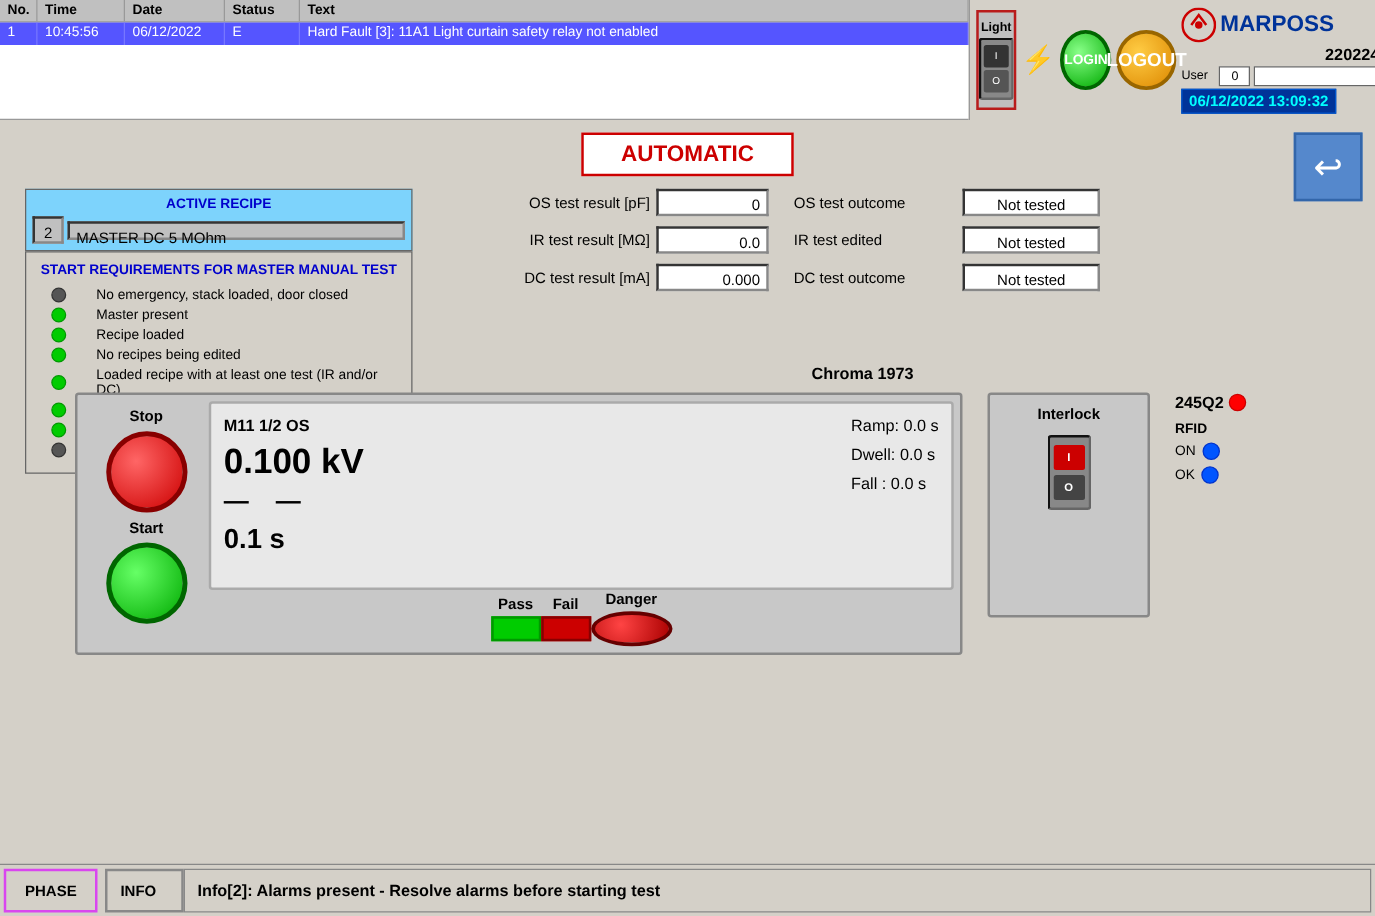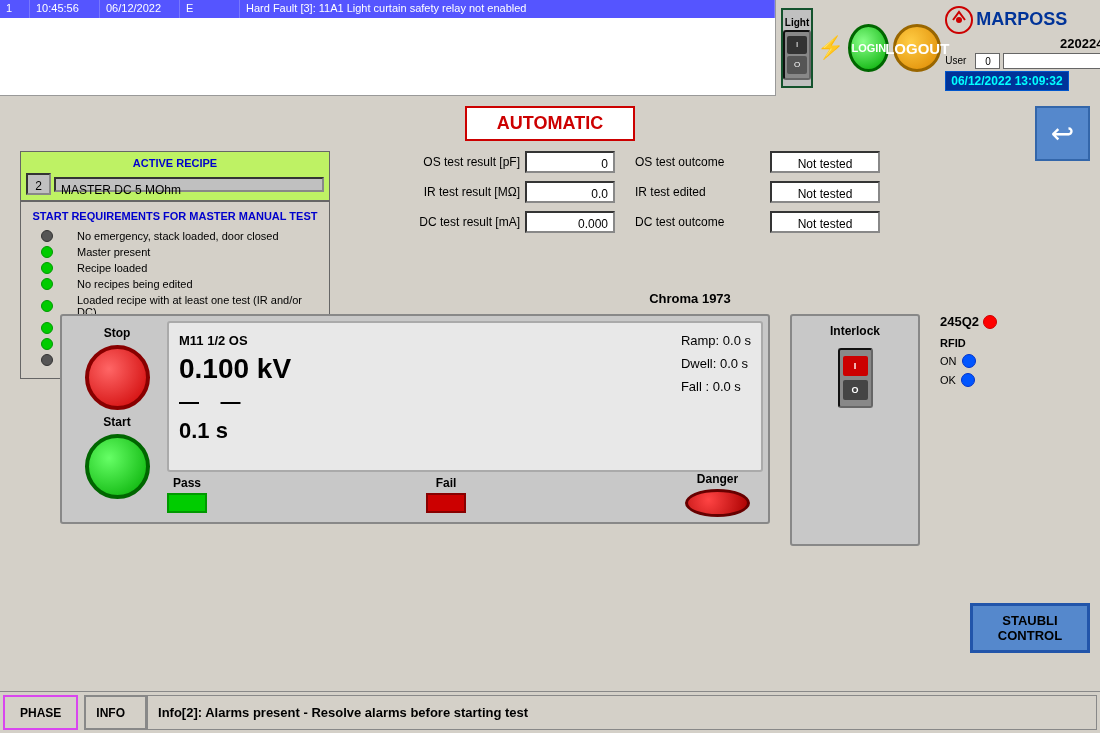--- a/index.html
+++ b/index.html
@@ -17,21 +17,21 @@
     #alarm-row { display: flex; background: #5555ff; color: white; height: 18px; }
     #alarm-row span { padding: 2px 6px; font-size: 11px; border-right: 1px solid #7777ff; }
     #alarm-row span:first-child { width: 30px; }
     #alarm-row span:nth-child(2) { width: 70px; }
     #alarm-row span:nth-child(3) { width: 80px; }
     #alarm-row span:nth-child(4) { width: 60px; }
     #alarm-row span:nth-child(5) { flex: 1; }
 
     
     #top-right { position: absolute; top: 0; right: 0; width: 320px; height: 96px; background: #d4d0c8; display: flex; align-items: center; padding: 5px; gap: 5px; }
-    #light-box { border: 2px solid #14532d; background: #c0c0c0; width: 50px; height: 80px; display: flex; flex-direction: column; align-items: center; justify-content: center; gap: 2px; }
+    #light-box { border: 2px solid #b91c1c; background: #c0c0c0; width: 50px; height: 80px; display: flex; flex-direction: column; align-items: center; justify-content: center; gap: 2px; }
     #light-box .light-label { font-size: 10px; font-weight: bold; }
     #light-switch { width: 28px; height: 50px; background: #888; border: 2px inset #666; border-radius: 3px; display: flex; flex-direction: column; align-items: center; justify-content: space-around; padding: 3px; }
     #light-switch .switch-top { width: 20px; height: 18px; background: #333; border-radius: 2px; display: flex; align-items: center; justify-content: center; color: white; font-size: 8px; }
     #light-switch .switch-bot { width: 20px; height: 18px; background: #555; border-radius: 2px; display: flex; align-items: center; justify-content: center; color: white; font-size: 8px; }
     #lightning { font-size: 22px; color: #ffd700; }
     #login-btn { width: 48px; height: 48px; border-radius: 50%; background: radial-gradient(circle at 35% 35%, #88ff88, #00aa00); border: 3px solid #006600; display: flex; align-items: center; justify-content: center; font-weight: bold; font-size: 11px; color: white; cursor: pointer; text-align: center; }
     #logout-btn { width: 48px; height: 48px; border-radius: 50%; background: radial-gradient(circle at 35% 35%, #ffcc44, #dd8800); border: 3px solid #996600; display: flex; align-items: center; justify-content: center; font-weight: bold; font-size: 15px; color: white; cursor: pointer; text-align: center; }
     #marposs-logo { display: flex; flex-direction: column; align-items: center; }
     #user-panel { display: flex; flex-direction: column; gap: 3px; }
     #user-id-row { display: flex; align-items: center; gap: 3px; }
@@ -45,21 +45,21 @@
 
     
     #auto-title { text-align: center; margin-top: 10px; }
     #auto-title-box { display: inline-block; border: 2px solid #cc0000; padding: 5px 30px; font-size: 18px; font-weight: bold; color: #cc0000; background: white; }
 
     
     #back-btn { position: absolute; top: 10px; right: 10px; width: 55px; height: 55px; background: #5588cc; border: 2px solid #3366aa; display: flex; align-items: center; justify-content: center; cursor: pointer; }
     #back-arrow { font-size: 28px; color: white; }
 
     
-    #recipe-panel { position: absolute; top: 55px; left: 20px; width: 310px; border: 1px solid #666; background: #bef264; padding: 5px; }
+    #recipe-panel { position: absolute; top: 55px; left: 20px; width: 310px; border: 1px solid #666; background: #7dd3fc; padding: 5px; }
     #recipe-title { text-align: center; font-size: 11px; font-weight: bold; color: #0000cc; margin-bottom: 4px; }
     #recipe-row { display: flex; align-items: center; gap: 3px; }
     #recipe-num { width: 25px; height: 22px; border: 2px inset #888; background: #c0c0c0; text-align: center; line-height: 22px; font-size: 12px; }
     #recipe-name { flex: 1; height: 15px; border: 2px inset #888; background: #c0c0c0; padding-left: 5px; line-height: 22px; font-size: 12px; }
 
     
     #req-panel { position: absolute; top: 105px; left: 20px; width: 310px; border: 1px solid #666; background: #d4d0c8; padding: 8px; }
     #req-title { text-align: center; font-size: 11px; font-weight: bold; color: #0000cc; margin-bottom: 8px; }
     .req-item { display: flex; align-items: center; gap: 24px; margin-bottom: 4px; margin-left: 12px; }
     .req-dot { width: 12px; height: 12px; border-radius: 50%; flex-shrink: 0; }
@@ -89,21 +89,21 @@
     
     #display-panel { position: absolute; left: 105px; top: 5px; right: 5px; bottom: 50px; border: 2px solid #aaa; background: #e8e8e8; border-radius: 3px; padding: 10px; }
     #disp-top { font-size: 13px; font-weight: bold; margin-bottom: 5px; }
     #disp-voltage { font-size: 28px; font-weight: bold; margin-bottom: 5px; }
     #disp-dashes { font-size: 20px; font-weight: bold; letter-spacing: 8px; margin-bottom: 5px; }
     #disp-time { font-size: 22px; font-weight: bold; }
     #disp-ramp-col { position: absolute; right: 10px; top: 10px; }
     .disp-param { font-size: 13px; margin-bottom: 8px; }
 
     
-    #pfd-row { position: absolute; bottom: 5px; left: 105px; right: 18px; display: flex; justify-content: space-between; align-items: center; }
+    #pfd-row { position: absolute; bottom: 5px; left: 105px; right: 5px; display: flex; justify-content: center; align-items: center; }
     .pfd-item { display: flex; flex-direction: column; align-items: center; gap: 3px; }
     .pfd-label { font-size: 12px; font-weight: bold; }
     .pfd-green { width: 40px; height: 20px; background: #00cc00; border: 2px solid #009900; }
     .pfd-red { width: 40px; height: 20px; background: #cc0000; border: 2px solid #880000; }
     .pfd-danger { width: 65px; height: 28px; border-radius: 50%; background: radial-gradient(circle at 35% 35%, #ff4444, #aa0000); border: 3px solid #660000; }
     #interlock-label { font-size: 12px; font-weight: bold; margin-bottom: 10px; }
     #interlock-switch { width: 35px; height: 60px; background: #888; border: 2px inset #666; border-radius: 3px; display: flex; flex-direction: column; align-items: center; justify-content: space-around; padding: 4px; }
     #interlock-switch .sw-top { width: 25px; height: 20px; background: #cc0000; border-radius: 2px; display: flex; align-items: center; justify-content: center; color: white; font-size: 9px; font-weight: bold; }
     #interlock-switch .sw-bot { width: 25px; height: 20px; background: #444; border-radius: 2px; display: flex; align-items: center; justify-content: center; color: white; font-size: 9px; font-weight: bold; }
     .rfid-row { display: flex; align-items: center; gap: 5px; }
@@ -118,20 +118,27 @@
     #phase-box { border: 2px solid #d946ef; padding: 2px 15px; display: flex; align-items: center; font-size: 12px; font-weight: bold; margin: 3px; }
     #info-area { flex: 1; display: flex; align-items: stretch; margin: 3px; }
     #info-box { border: 2px solid #888; padding: 2px 10px; display: flex; align-items: center; }
     #info-label { font-size: 12px; font-weight: bold; margin-right: 10px; }
     #info-msg { font-size: 13px; font-weight: bold; }
   </style>
 </head>
 <body>
 
 <div id="alarm-bar" style="position:absolute;top:0;left:0;width:775px;height:96px;background:white;border-bottom:1px solid #999;">
+  <div id="alarm-header">
+    <span>No.</span>
+    <span>Time</span>
+    <span>Date</span>
+    <span>Status</span>
+    <span>Text</span>
+  </div>
   <div id="alarm-row">
     <span>1</span>
     <span>10:45:56</span>
     <span>06/12/2022</span>
     <span>E</span>
     <span>Hard Fault [3]: 11A1 Light curtain safety relay not enabled</span>
   </div>
 </div>
 
 <div id="top-right" style="position:absolute;top:0;right:0;width:325px;height:96px;background:#d4d0c8;display:flex;align-items:center;padding:5px;gap:4px;border-left:1px solid #999;">
@@ -289,21 +296,21 @@
         <div class="pfd-label">Fail</div>
         <div class="pfd-red"></div>
       </div>
       <div class="pfd-item">
         <div class="pfd-label">Danger</div>
         <div class="pfd-danger"></div>
       </div>
     </div>
   </div>
 
-  <div style="position:absolute;top:218px;left:790px;width:130px;height:232px;border:2px solid #888;background:#c8c8c8;border-radius:3px;display:flex;flex-direction:column;align-items:center;padding-top:8px;">
+  <div style="position:absolute;top:218px;left:790px;width:130px;height:180px;border:2px solid #888;background:#c8c8c8;border-radius:3px;display:flex;flex-direction:column;align-items:center;padding-top:8px;">
     <div id="interlock-label">Interlock</div>
     <div id="interlock-switch">
       <div class="sw-top">I</div>
       <div class="sw-bot">O</div>
     </div>
   </div>
 
   <div style="position:absolute;top:218px;left:940px;width:100px;">
     <div style="display:flex;align-items:center;gap:4px;margin-bottom:8px;">
       <span style="font-size:13px;font-weight:bold;">245Q2</span>
@@ -313,23 +320,20 @@
     <div class="rfid-row">
       <span>ON</span>
       <div class="rfid-led led-blue"></div>
     </div>
     <div class="rfid-row" style="margin-top:5px;">
       <span>OK</span>
       <div class="rfid-led led-blue"></div>
     </div>
   </div>
 
-  <div id="staubli-btn">
-    <span>STAUBLI<br>CONTROL</span>
-  </div>
 
   <div id="status-bar">
     <div id="phase-box">PHASE</div>
     <div id="info-area">
       <div id="info-box">
         <span id="info-label">INFO</span>
       </div>
       <div style="flex:1;display:flex;align-items:center;padding-left:10px;border:1px solid #888;margin:0 0 0 0;">
         <span id="info-msg">Info[2]: Alarms present - Resolve alarms before starting  test</span>
       </div>

